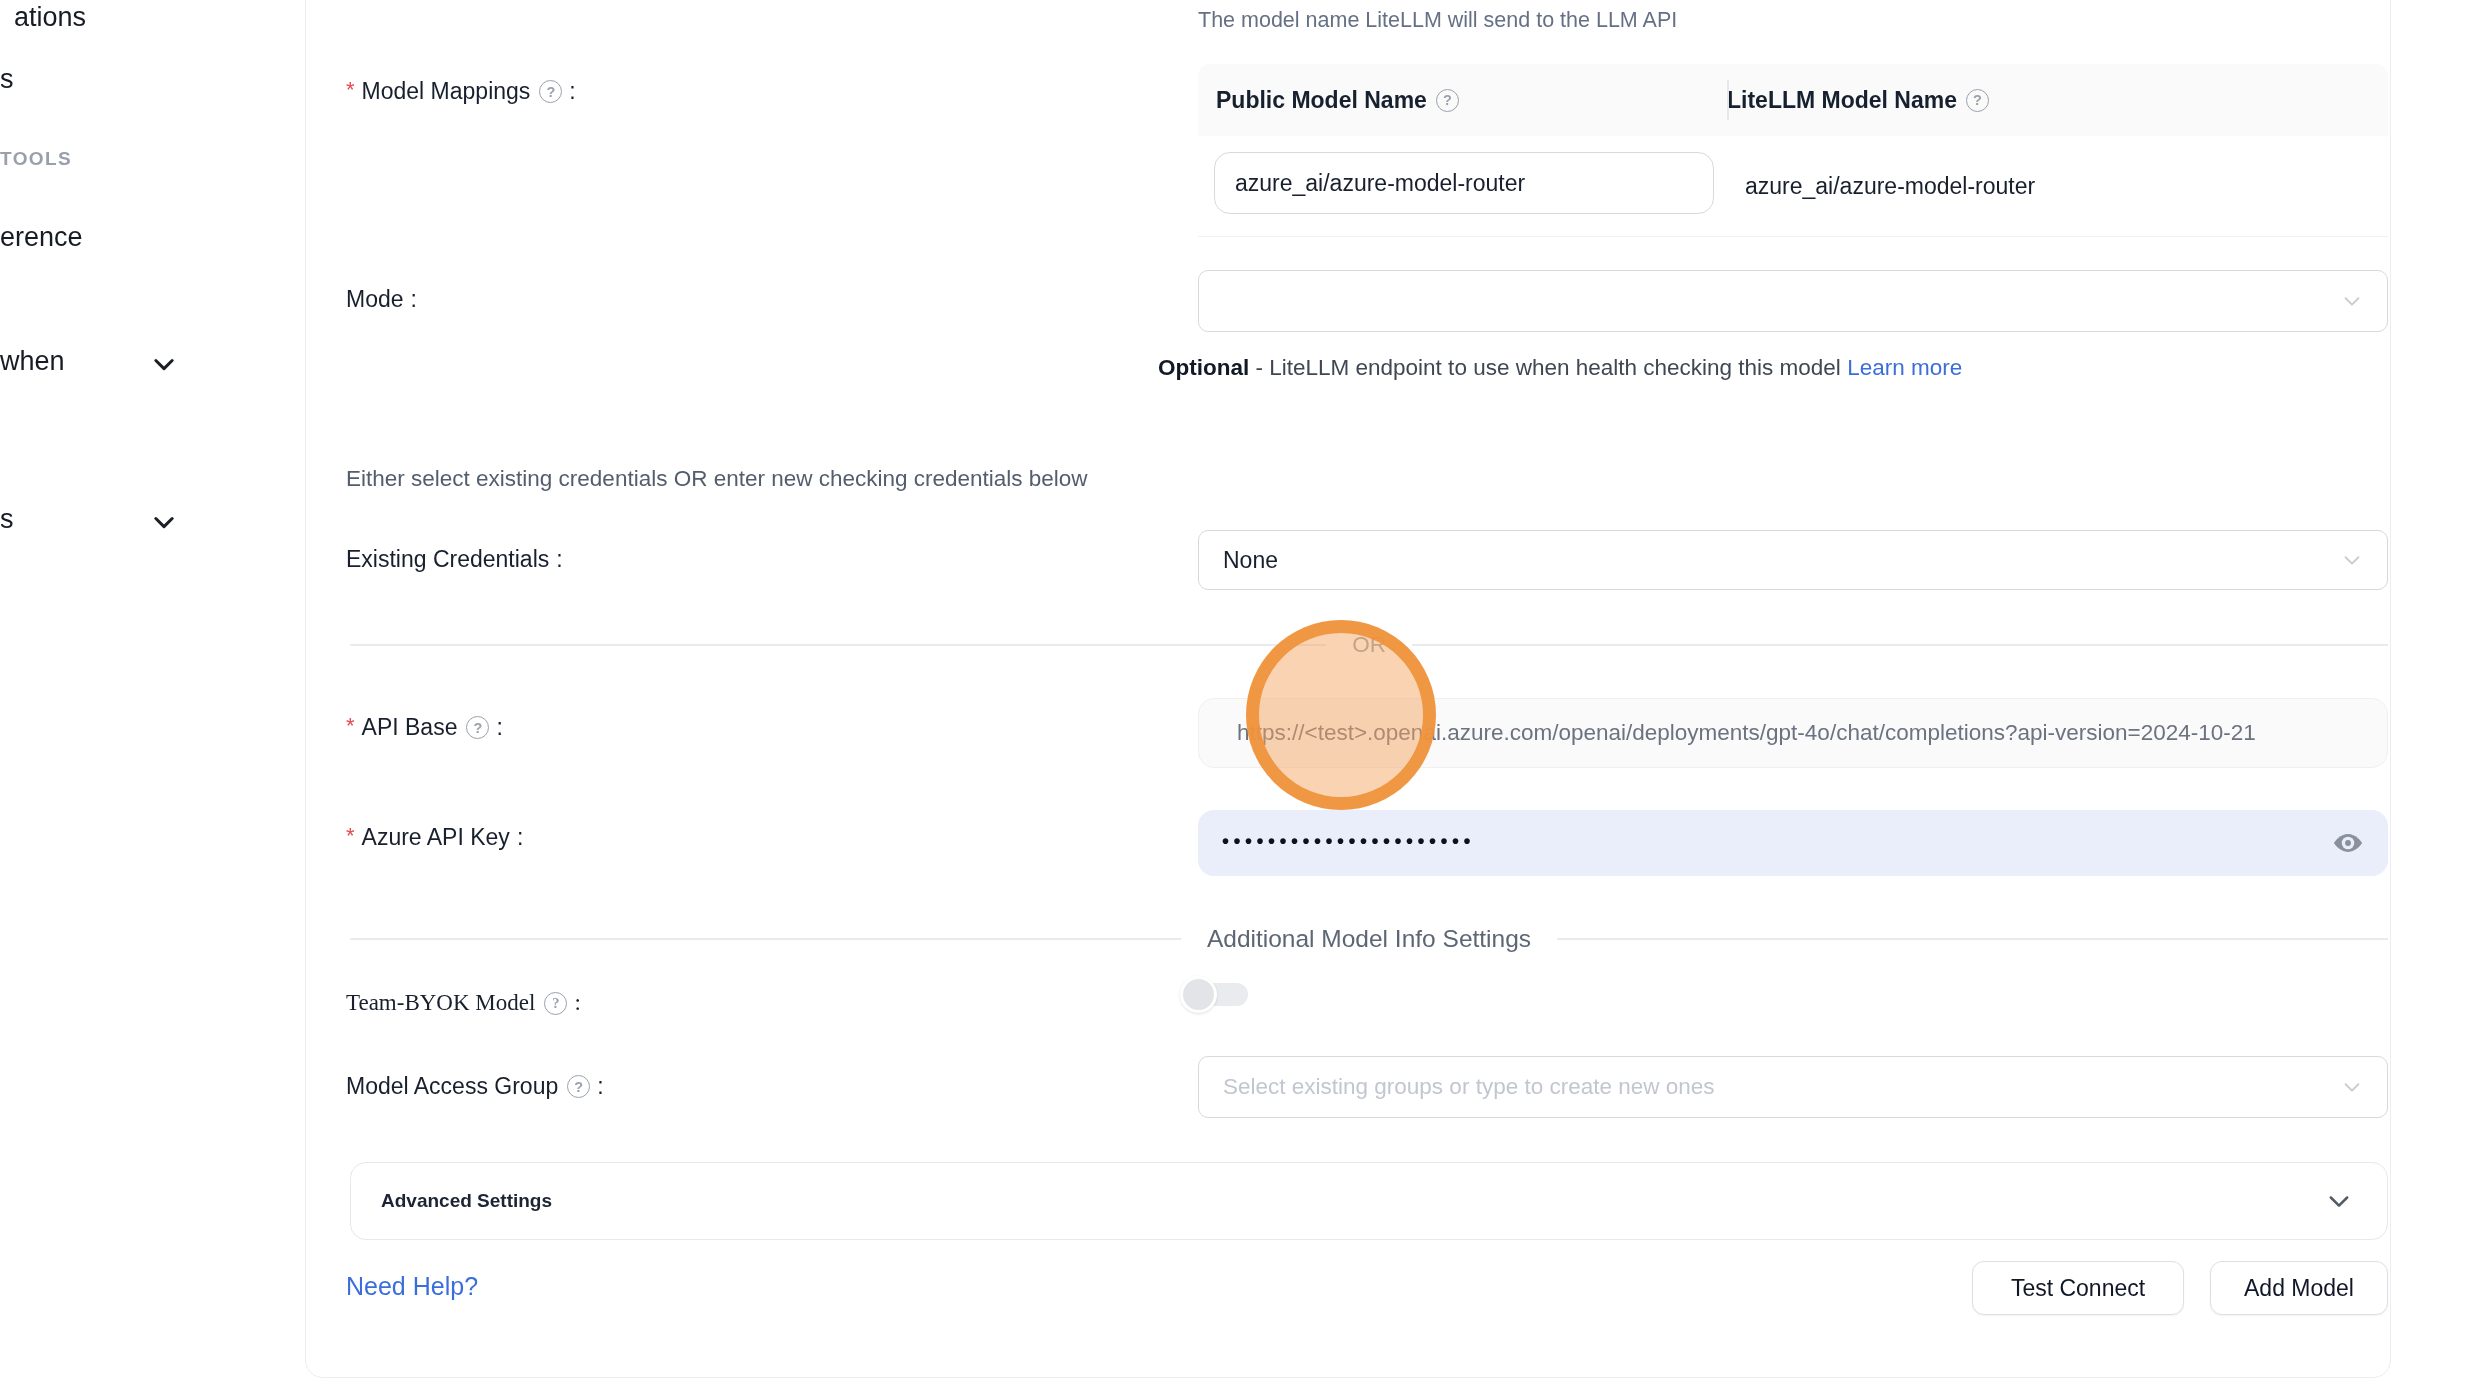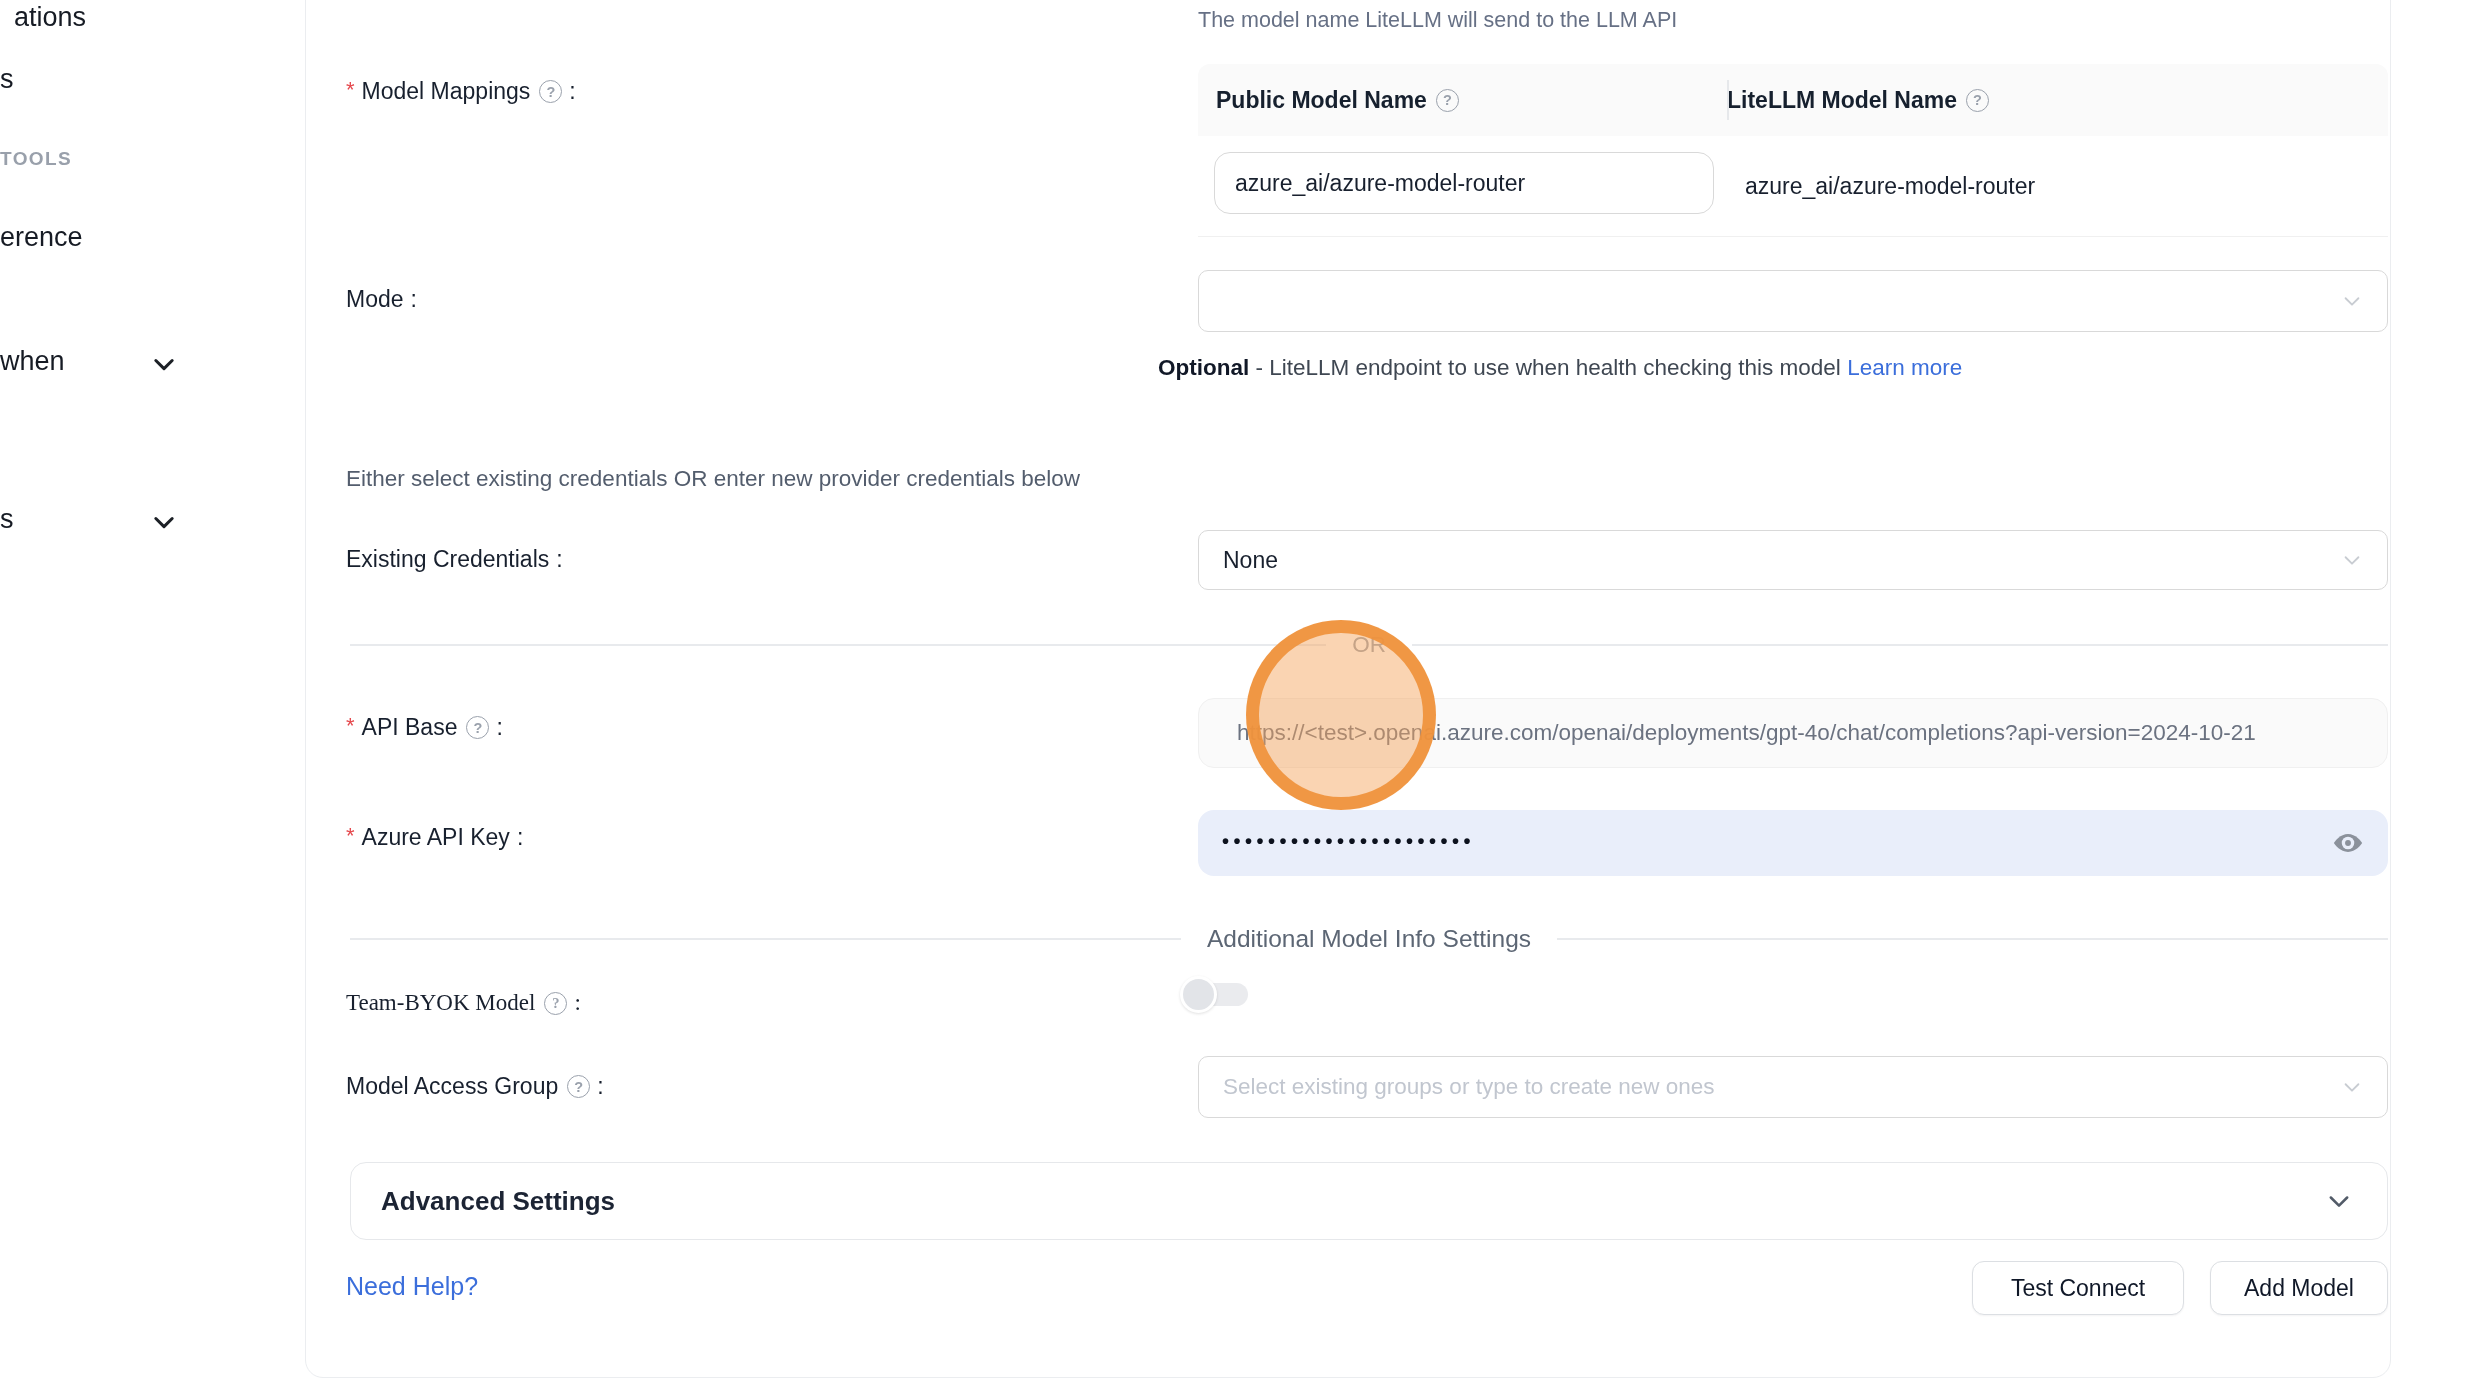--- a/index.html
+++ b/index.html
@@ -78,21 +78,21 @@
     left:1180px;top:976px;width:37px;height:37px;border-radius:50%;
     background:#e2e4e8;border:3px solid #fff;box-sizing:border-box;
     box-shadow:0 1px 3px rgba(0,0,0,0.12);
   }
   .adv-panel{
     left:350px;top:1162px;width:2038px;height:78px;
     border:1.5px solid #e6e8eb;border-radius:16px;background:#fff;
     display:flex;align-items:center;padding:0 34px 0 30px;box-sizing:border-box;
     cursor:pointer;
   }
-  .adv-panel .advlabel{font-size:26px;font-weight:700;color:#1c2434;}
+  .adv-panel .advlabel{font-size:19px;font-weight:700;color:#1c2434;}
   .adv-panel .chev{margin-left:auto;display:flex;}
   .linktext{color:#3b6edb;}
   .btn{
     background:#fff;border:1.5px solid #dcdfe3;border-radius:12px;
     display:flex;align-items:center;justify-content:center;
     font-size:23px;color:#101828;box-sizing:border-box;cursor:pointer;
     box-shadow:0 1px 2px rgba(16,24,40,0.05);white-space:nowrap;
     font-family:inherit;
   }
   .modehelp{font-size:22.5px;line-height:40px;color:#3f4752;width:840px;}
@@ -155,21 +155,21 @@
   <span class="chev">
     <svg width="22" height="22" viewBox="0 0 24 24" fill="none">
         <path d="M5 9l7 7 7-7" stroke="#c8ccd2" stroke-width="2" stroke-linecap="round" stroke-linejoin="round"></path>
       </svg>
   </span>
 </div>
 <div class="abs modehelp" style="left:1158px;top:348px;">
   <b>Optional</b><span> - LiteLLM endpoint to use when health checking this model </span><a class="linktext" style="text-decoration:none;cursor:pointer;">Learn more</a>
 </div>
 
-<div class="abs" style="left:346px;top:466px;font-size:22.5px;color:#535d6d;">Either select existing credentials OR enter new provider credentials below</div>
+<div class="abs" style="left:346px;top:466px;font-size:22.5px;color:#535d6d;">Either select existing credentials OR enter new checking credentials below</div>
 
 <div class="abs label" style="left:346px;top:546px;">
   <span>Existing Credentials</span>
   <span class="colon">:</span>
 </div>
 <div class="abs select" style="left:1198px;top:530px;width:1190px;height:60px;">
   <span>None</span>
   <span class="chev">
     <svg width="22" height="22" viewBox="0 0 24 24" fill="none">
         <path d="M5 9l7 7 7-7" stroke="#c8ccd2" stroke-width="2" stroke-linecap="round" stroke-linejoin="round"></path>

